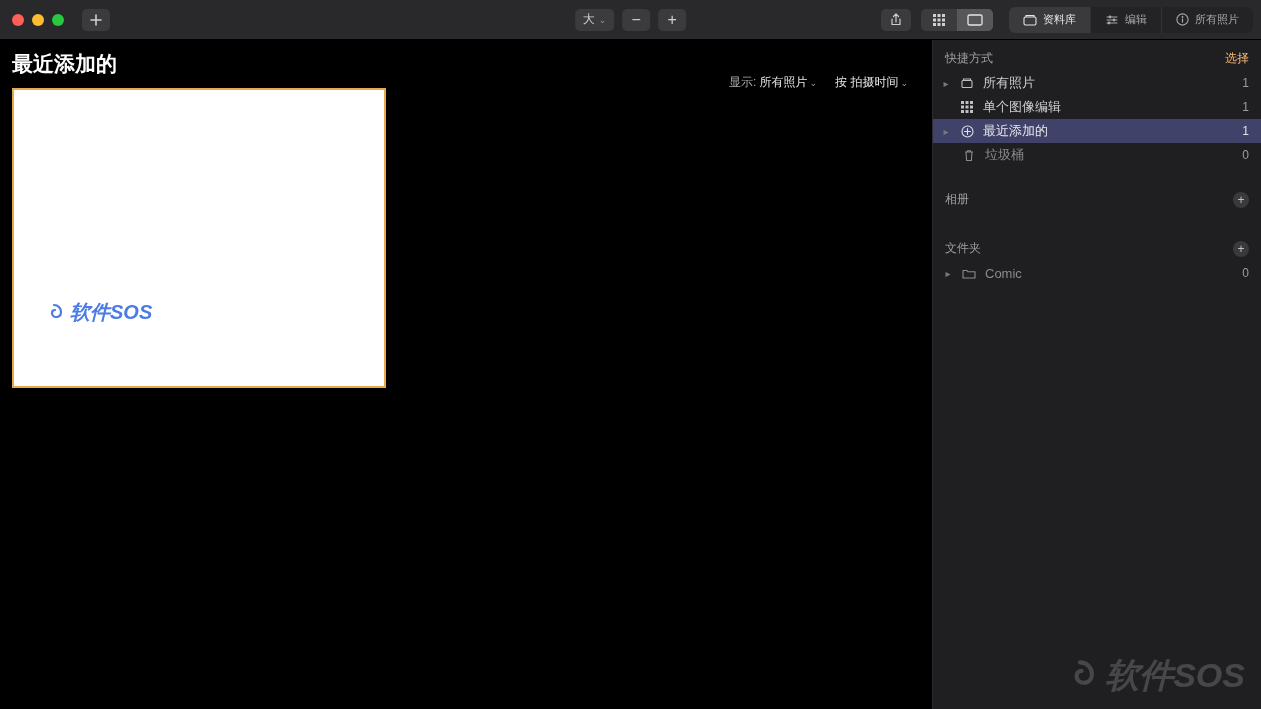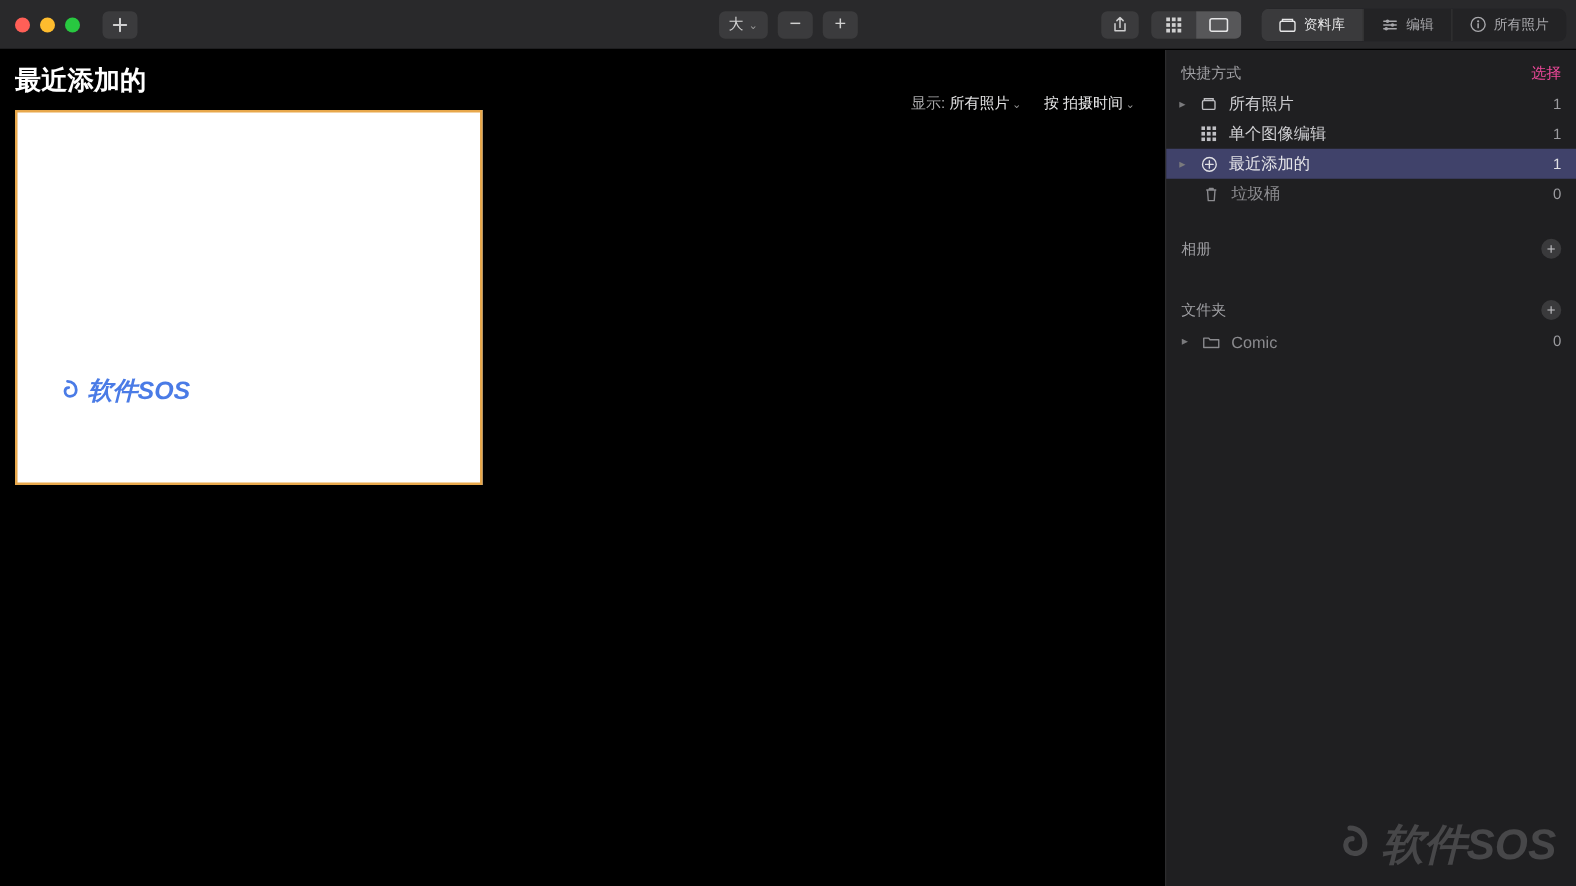--- a/index.html
+++ b/index.html
@@ -42,22 +42,22 @@
   .filter-row .lbl { color: #a9a9ab; }
   .filter-row .val { color: #e6e6e7; }
   .filter-row .caret { font-size: 9px; color:#9a9a9a; margin-left: 2px; }
   .thumb-area { margin-top: 10px; }
   .thumb { width: 374px; height: 300px; border: 2px solid #e8a84c; background: #fff; position: relative; }
   .thumb-logo { position: absolute; left: 30px; bottom: 60px; color: #4a7be6; font-weight: 700; font-style: italic; font-size: 20px; display:flex; align-items:center; gap:6px; }
   .thumb-logo .swirl { width: 20px; height: 20px; display:inline-block; }
 
   
   .sidebar { width: 329px; background: #1f1f21; border-left: 1px solid #2c2c2e; display:flex; flex-direction:column; font-size: 13px; color:#cfcfd2; }
-  .sb-section-head { display:flex; align-items:flex-start; justify-content:space-between; padding: 10px 12px 4px 12px; color: #9e9ea2; font-size: 12px; }
-  .sb-select-link { color: #ec4899; font-size: 12px; }
+  .sb-section-head { display:flex; align-items:center; justify-content:space-between; padding: 10px 12px 4px 12px; color: #9e9ea2; font-size: 12px; }
+  .sb-select-link { color: #fdba74; font-size: 12px; }
   .sb-item { display:flex; align-items:center; height: 24px; padding: 0 12px 0 8px; gap: 8px; color:#cfcfd2; }
   .sb-item .disclose { width: 10px; color:#7a7a7d; font-size: 10px; display:inline-flex; justify-content:center; }
   .sb-item .ic { width: 16px; display:inline-flex; justify-content:center; color:#c0c0c4; }
   .sb-item .txt { flex: 1; white-space: nowrap; overflow: hidden; text-overflow: ellipsis; }
   .sb-item .count { color:#9c9ca0; font-size: 12px; }
   .sb-item.selected { background: #40426a; color: #e6e6ea; }
   .sb-item.selected .ic, .sb-item.selected .count { color:#e0e0e5; }
   .sb-item.dim { color:#8b8b8f;padding-left:10px; }
   .sb-item.dim .ic { color:#8b8b8f; }
   .add-circle { width:16px; height:16px; border-radius:50%; background:#3a3a3c; color:#c0c0c4; display:inline-flex; align-items:center; justify-content:center; font-size:12px; line-height:1; }

